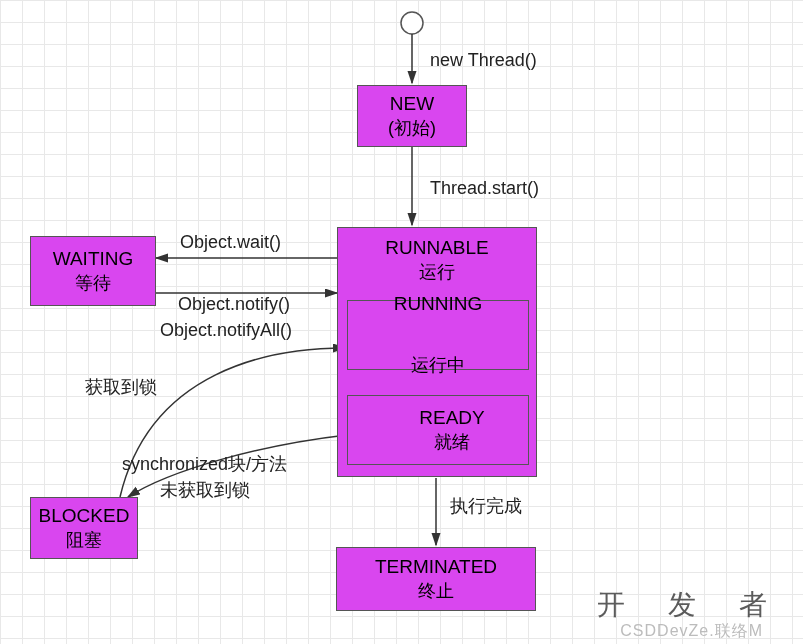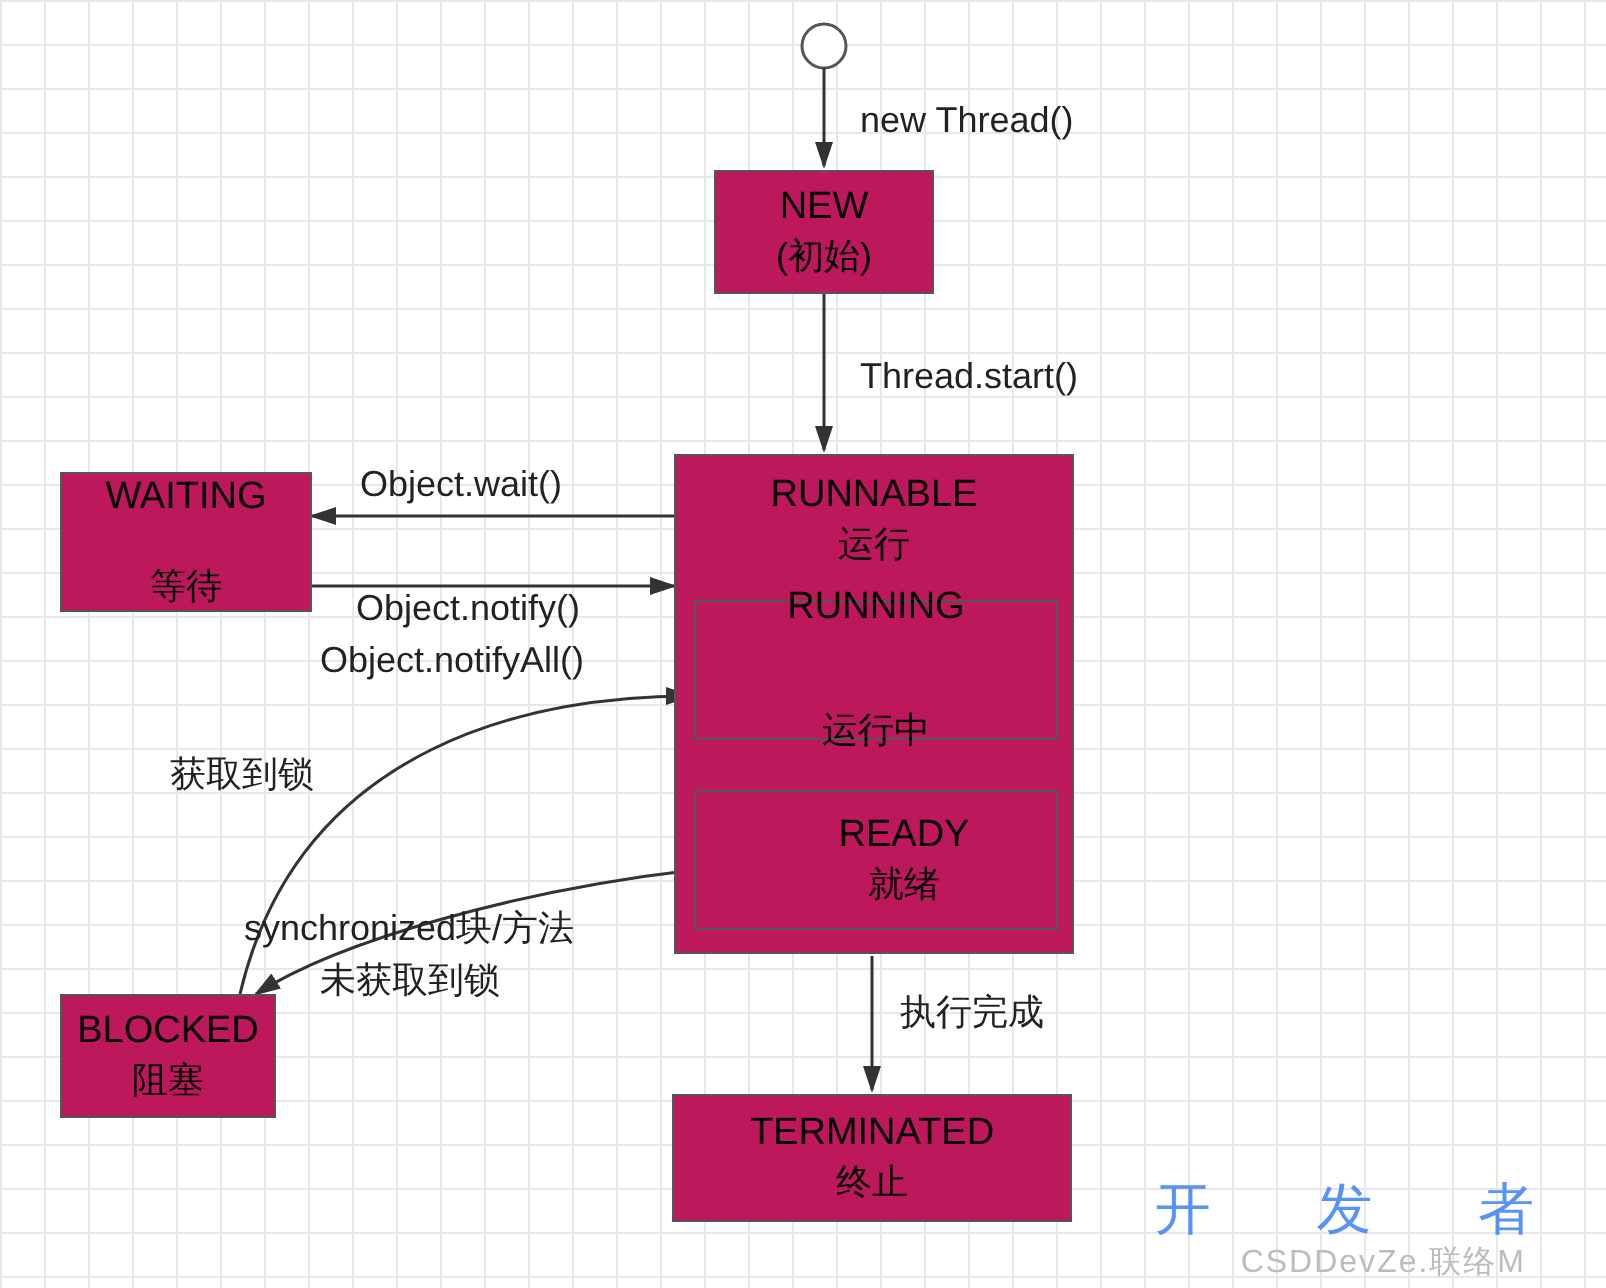--- a/index.html
+++ b/index.html
@@ -16,21 +16,21 @@
     position: absolute;
     inset: 0;
     background-image:
       linear-gradient(to right, #e8e8e8 1px, transparent 1px),
       linear-gradient(to bottom, #e8e8e8 1px, transparent 1px);
     background-size: 22px 22px;
   }
   .node {
     position: absolute;
     border: 1.5px solid #555;
-    background: #be185d;
+    background: #d946ef;
     text-align: center;
     display: flex;
     flex-direction: column;
     justify-content: center;
     align-items: center;
     font-size: 19px;
     line-height: 1.3;
   }
   .node .title { white-space: nowrap; }
   .node .sub { font-size: 18px; }
@@ -45,23 +45,23 @@
     position: absolute;
     inset: 0;
     pointer-events: none;
   }
   .watermark1 {
     position: absolute;
     right: 18px;
     bottom: 20px;
     font-size: 28px;
     letter-spacing: 18px;
-    color: #3b82f6;
+    color: #404040;
     opacity: 0.85;
-    font-family: Liberation Mono, monospace;
+    font-family: Liberation Serif, serif;
   }
   .watermark2 {
     position: absolute;
     right: 40px;
     bottom: 2px;
     font-size: 16px;
     color: #bcbcbc;
     letter-spacing: 1px;
   }
 </style>
@@ -107,21 +107,21 @@
 <div class="node" style="left:347px; top:300px; width:182px; height:70px;gap:37px;">
   <div class="title">RUNNING</div>
   <div class="sub">运行中</div>
 </div>
 
 <div class="node" style="left:347px; top:395px; width:182px; height:70px;padding-left:28px;">
   <div class="title">READY</div>
   <div class="sub">就绪</div>
 </div>
 
-<div class="node" style="left:30px; top:236px; width:126px; height:70px;justify-content:space-between;">
+<div class="node" style="left:30px; top:236px; width:126px; height:70px;">
   <div class="title">WAITING</div>
   <div class="sub">等待</div>
 </div>
 
 <div class="node" style="left:30px; top:497px; width:108px; height:62px;">
   <div class="title">BLOCKED</div>
   <div class="sub">阻塞</div>
 </div>
 
 <div class="node" style="left:336px; top:547px; width:200px; height:64px;">

